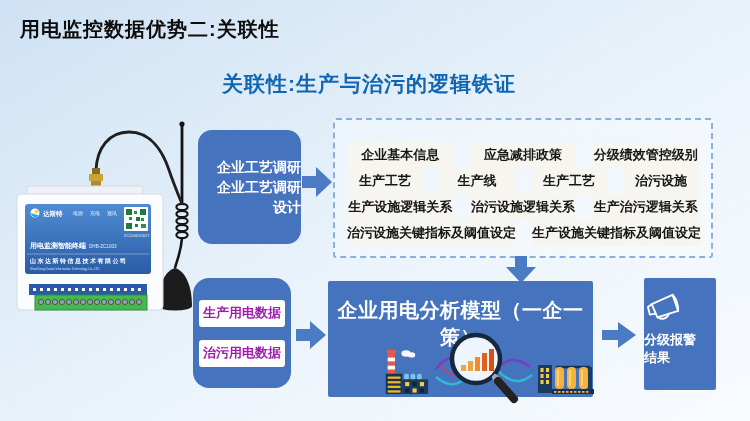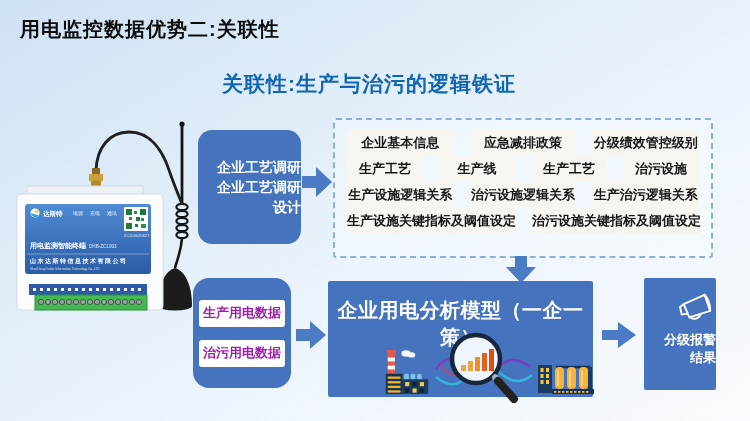--- a/index.html
+++ b/index.html
@@ -24,21 +24,21 @@
     background:#4673bd; border-radius:14px;
     display:flex; flex-direction:column; align-items:flex-end; justify-content:center;
     color:#fff; font-size:14px; font-weight:bold; line-height:1.45; text-align:center;
   }
   .arrow{ position:absolute; }
 
   .panel{
     position:absolute; left:333px; top:118px; width:380px; height:140px;
     border:2px dashed #8ab1de; border-radius:3px;
     background:rgba(248,252,255,.45);
-    display:flex; flex-direction:column; justify-content:flex-start;
+    display:flex; flex-direction:column; justify-content:flex-end;
     padding:10px 12px;
   }
   .prow{ display:flex; gap:16px; height:26px; }
   .pill{
     flex:1; background:#f6f5f0; border-radius:3px;
     display:flex; align-items:center; justify-content:center;
     font-size:13px; font-weight:bold; color:#161616; white-space:nowrap;
   }
 
   .inputs-box{
@@ -60,21 +60,21 @@
     position:absolute; left:0; top:16px; width:100%;
     text-align:center; font-size:20px; font-weight:bold; letter-spacing:.5px;
   }
   .model-icons{
     position:absolute; left:56px; top:48px; display:flex; align-items:flex-end; gap:4px;
   }
 
   .result-box{
     position:absolute; left:644px; top:278px; width:72px; height:112px;
     background:#4673bd; border-radius:2px;
-    display:flex; flex-direction:column; align-items:flex-end;
+    display:flex; flex-direction:column; align-items:flex-start;
     color:#fff; font-size:13px; font-weight:bold; line-height:1.4; text-align:center;
   }
   .result-box .mega{ margin-top:13px; margin-bottom:6px; }
 </style>
 </head>
 <body>
 
 <div class="stage">
 
   <div class="page-title">用电监控数据优势二:关联性</div>
@@ -201,22 +201,22 @@
       <div class="pill">生产线</div>
       <div class="pill">生产工艺</div>
       <div class="pill">治污设施</div>
     </div>
     <div class="prow">
       <div class="pill">生产设施逻辑关系</div>
       <div class="pill">治污设施逻辑关系</div>
       <div class="pill">生产治污逻辑关系</div>
     </div>
     <div class="prow">
+      <div class="pill">治污设施关键指标及阈值设定</div>
       <div class="pill">生产设施关键指标及阈值设定</div>
-      <div class="pill">治污设施关键指标及阈值设定</div>
     </div>
   </div>
 
   <svg class="arrow" style="left:504px;top:256px" width="34" height="27" viewBox="0 0 34 27">
     <path d="M11 0 L23 0 L23 11 L32 11 L17 27 L2 11 L11 11 Z" fill="#4a7bc4"></path>
   </svg>
 
   <div class="inputs-box">
     <div class="input-pill">生产用电数据</div>
     <div class="input-pill">治污用电数据</div>

